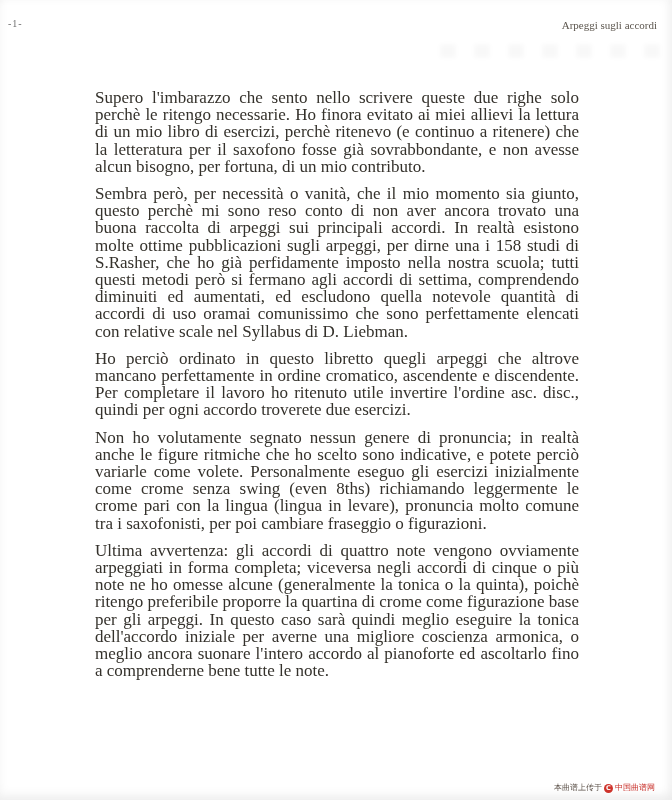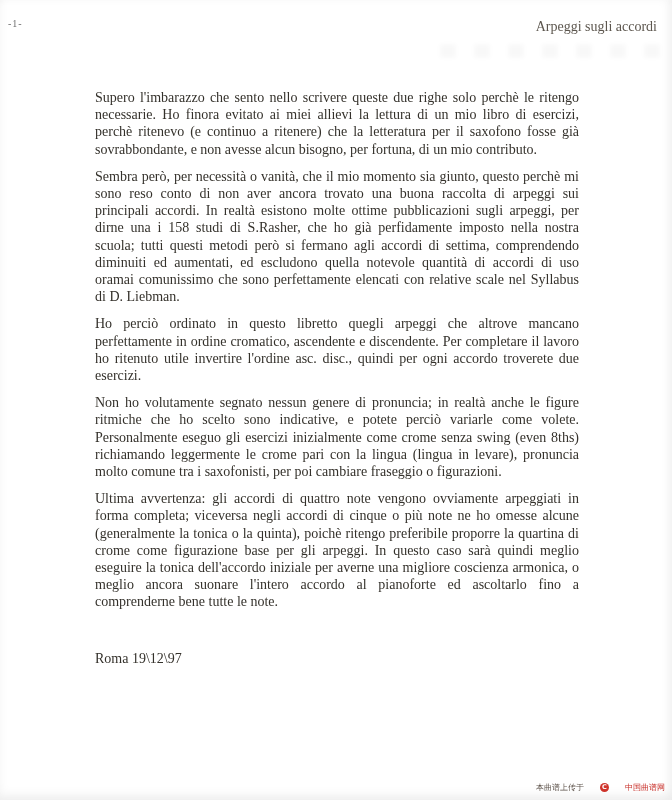--- a/index.html
+++ b/index.html
@@ -17,43 +17,43 @@
     left: 8px;
     top: 18px;
     font-size: 10px;
     color: #6e6e6e;
     letter-spacing: 1px;
   }
   .running-header {
     position: absolute;
     right: 15px;
     top: 19px;
-    font-size: 14px;
+    font-size: 11px;
     color: #5c564e;
   }
   .content {
     position: absolute;
     left: 95px;
     top: 89px;
     width: 484px;
-    font-size: 14px;
+    font-size: 17px;
     line-height: 17.2px;
     color: #34312b;
     text-align: justify;
   }
   .content p { margin: 0 0 10px 0; }
   .closing { margin-top: 49px !important; text-align: left; }
   .signature { margin-top: 39px !important; text-align: left; }
   .watermark {
     position: absolute;
-    right: 7px;
+    right: 17px;
     bottom: 7px;
     display: flex;
-    align-items: flex-start;
-    gap: 16px;
+    align-items: center;
+    gap: 2px;
     font-family: "DejaVu Sans", sans-serif;
     font-size: 8px;
     line-height: 10px;
     white-space: nowrap;
   }
   .wm-prefix { color: #5f544c; }
   .wm-logo {
     display: inline-block;
     width: 9px;
     height: 9px;
@@ -94,21 +94,20 @@
   <div class="running-header">Arpeggi sugli accordi</div>
 
   <div class="scan-artifact"></div>
 
   <div class="content">
     <p>Supero l'imbarazzo che sento nello scrivere queste due righe solo perchè le ritengo necessarie. Ho finora evitato ai miei allievi la lettura di un mio libro di esercizi, perchè ritenevo (e continuo a ritenere) che la letteratura per il saxofono fosse già sovrabbondante, e non avesse alcun bisogno, per fortuna, di un mio contributo.</p>
     <p>Sembra però, per necessità o vanità, che il mio momento sia giunto, questo perchè mi sono reso conto di non aver ancora trovato una buona raccolta di arpeggi sui principali accordi. In realtà esistono molte ottime pubblicazioni sugli arpeggi, per dirne una i 158 studi di S.Rasher, che ho già perfidamente imposto nella nostra scuola; tutti questi metodi però si fermano agli accordi di settima, comprendendo diminuiti ed aumentati, ed escludono quella notevole quantità di accordi di uso oramai comunissimo che sono perfettamente elencati con relative scale nel Syllabus di D. Liebman.</p>
     <p>Ho perciò ordinato in questo libretto quegli arpeggi che altrove mancano perfettamente in ordine cromatico, ascendente e discendente. Per completare il lavoro ho ritenuto utile invertire l'ordine asc. disc., quindi per ogni accordo troverete due esercizi.</p>
     <p>Non ho volutamente segnato nessun genere di pronuncia; in realtà anche le figure ritmiche che ho scelto sono indicative, e potete perciò variarle come volete. Personalmente eseguo gli esercizi inizialmente come crome senza swing (even 8ths) richiamando leggermente le crome pari con la lingua (lingua in levare), pronuncia molto comune tra i saxofonisti, per poi cambiare fraseggio o figurazioni.</p>
     <p>Ultima avvertenza: gli accordi di quattro note vengono ovviamente arpeggiati in forma completa; viceversa negli accordi di cinque o più note ne ho omesse alcune (generalmente la tonica o la quinta), poichè ritengo preferibile proporre la quartina di crome come figurazione base per gli arpeggi. In questo caso sarà quindi meglio eseguire la tonica dell'accordo iniziale per averne una migliore coscienza armonica, o meglio ancora suonare l'intero accordo al pianoforte ed ascoltarlo fino a comprenderne bene tutte le note.</p>
-    <p class="signature">Roma 19\12\97</p>
   </div>
 
   <div class="watermark">
     <span class="wm-prefix">本曲谱上传于</span>
     <span class="wm-logo">C</span>
     <span class="wm-site">中国曲谱网</span>
   </div>
 
   <div class="scan-shading"></div>
 

